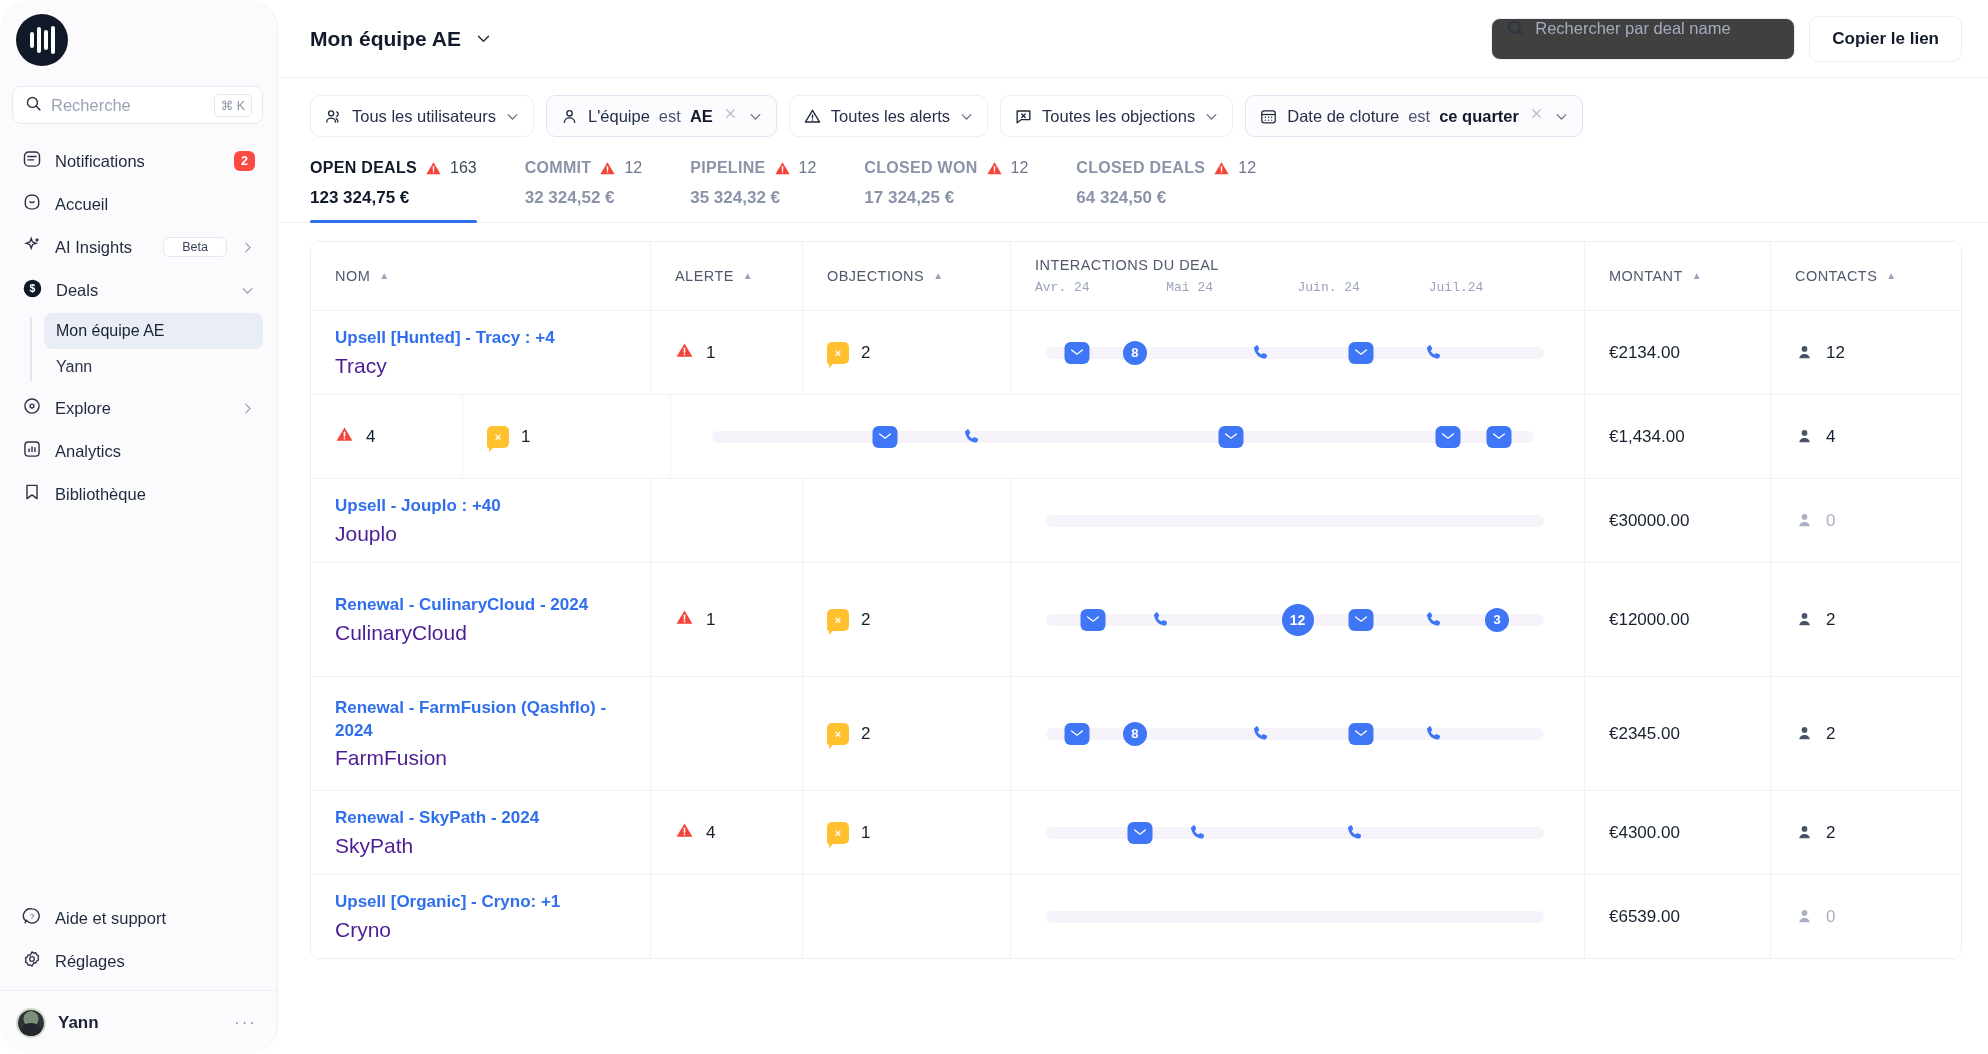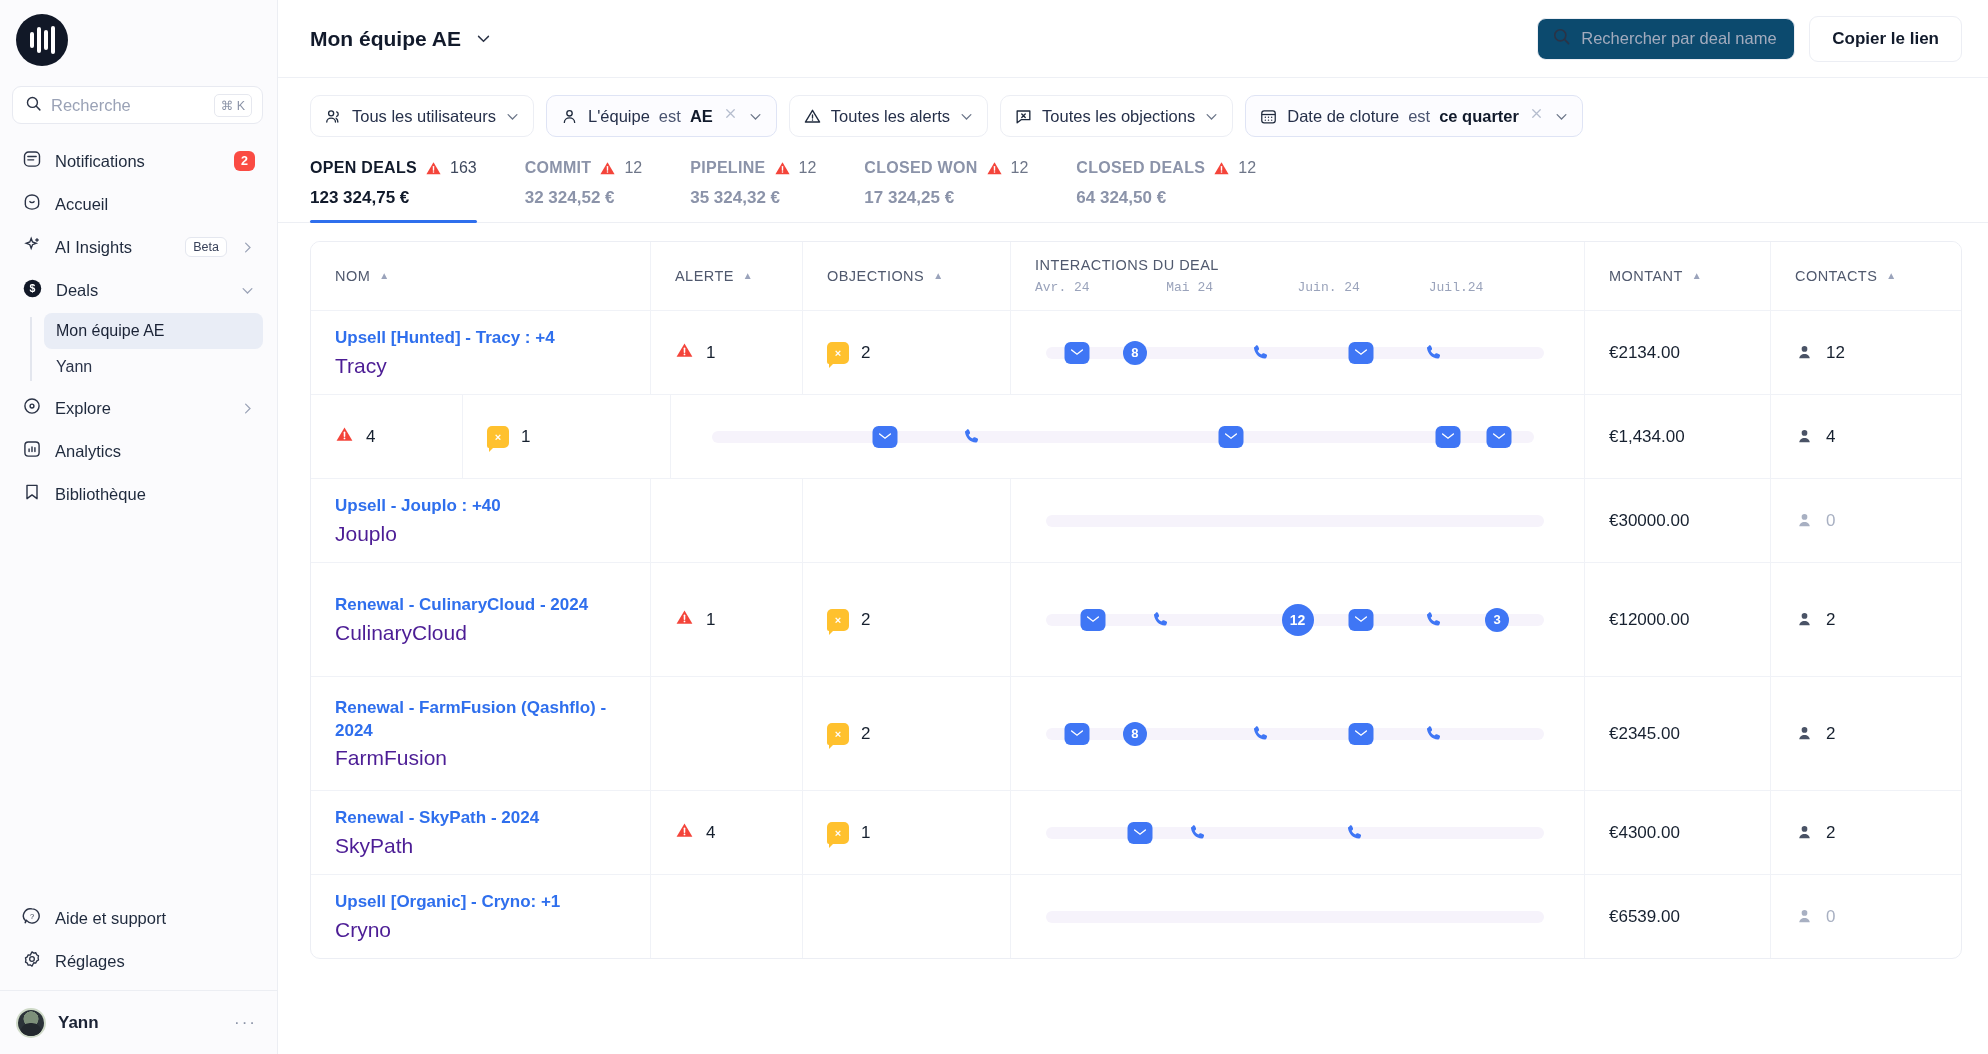--- a/index.html
+++ b/index.html
@@ -13,20 +13,21 @@
   .app { display: flex; width: 1988px; height: 1054px; }
 
   
   .sidebar {
     width: 278px; height: 1054px;
     background: #fbfbfd;
     border-right: 1px solid #eceef3;
     display: flex; flex-direction: column;
     flex: 0 0 278px;
     position: relative;
+    border-radius: 29px;
   }
   .logo-wrap { padding: 14px 0 0 16px; }
   .logo {
     width: 52px; height: 52px; border-radius: 50%;
     background: #111827;
     display: flex; align-items: center; justify-content: center; gap: 3px;
   }
   .logo i { display:block; width: 4px; background: #fff; border-radius: 2px; }
   .logo i:nth-child(1){ height: 16px; }
   .logo i:nth-child(2){ height: 26px; }
@@ -51,21 +52,21 @@
     height: 40px; margin: 3px 12px; padding: 0 10px;
     border-radius: 8px; cursor: pointer; color: #1f2a3d; font-size: 16.5px;
   }
   .nav-item .lbl { flex: 1; white-space: nowrap; }
   .badge-red {
     background: #fa4b43; color: #fff; border-radius: 6px;
     font-size: 12.5px; font-weight: 700; padding: 2px 7px; line-height: 1.3;
   }
   .beta {
     border: 1px solid #e4e7ef; border-radius: 6px; color: #39425a;
-    font-size: 12.5px; padding: 2px 7px; background: #fff;
+    font-size: 12.5px; padding: 2px 18px; background: #fff;
   }
   .chev { color: #9aa2b6; display:flex; align-items:center; }
   .sub-group { position: relative; margin-left: 30px; padding-left: 14px; }
   .sub-group:before {
     content:""; position: absolute; left: 0; top: 4px; bottom: 4px;
     width: 1.5px; background: #e3e6ee;
   }
   .sub-item {
     height: 36px; display: flex; align-items: center; padding: 0 12px;
     border-radius: 8px; font-size: 16px; color: #2b344a; cursor: pointer;
@@ -96,22 +97,22 @@
   .main { flex: 1; display: flex; flex-direction: column; min-width: 0; background:#fff; }
 
   .topbar {
     height: 78px; display: flex; align-items: center;
     padding: 0 26px 0 32px; border-bottom: 1px solid #eef0f5; gap: 14px;
   }
   .page-title { font-size: 21px; font-weight: 700; color: #121a2b; }
   .title-chev { color: #5b6478; display:flex; align-items:center; }
   .topbar-spacer { flex: 1; }
   .deal-search {
-    width: 258px; height: 42px; border: 1px solid #eceef4; border-radius: 9px;
-    display: flex; align-items: center; gap: 10px; padding: 0 14px; background:#0c4a6e;
+    width: 304px; height: 42px; border: 1px solid #eceef4; border-radius: 9px;
+    display: flex; align-items: flex-start; gap: 10px; padding: 0 14px; background:#404040;
   }
   .deal-search .ph { color: #a3abbd; font-size: 16.5px; }
   .copy-btn {
     height: 46px; border: 1px solid #eceef4; border-radius: 9px; background: #fff;
     padding: 0 22px; font-size: 17px; font-weight: 700; color: #111a2b; cursor: pointer;
     font-family: "Liberation Sans", sans-serif;
   }
 
   
   .filters { display: flex; gap: 12px; padding: 17px 26px 0 32px; flex-wrap: nowrap; }

